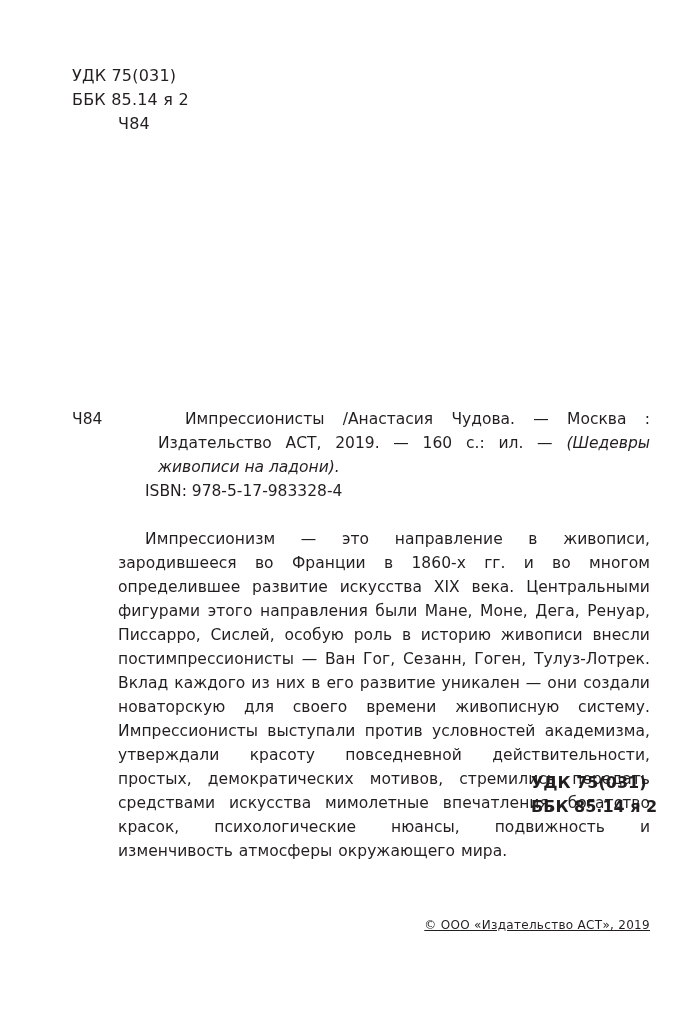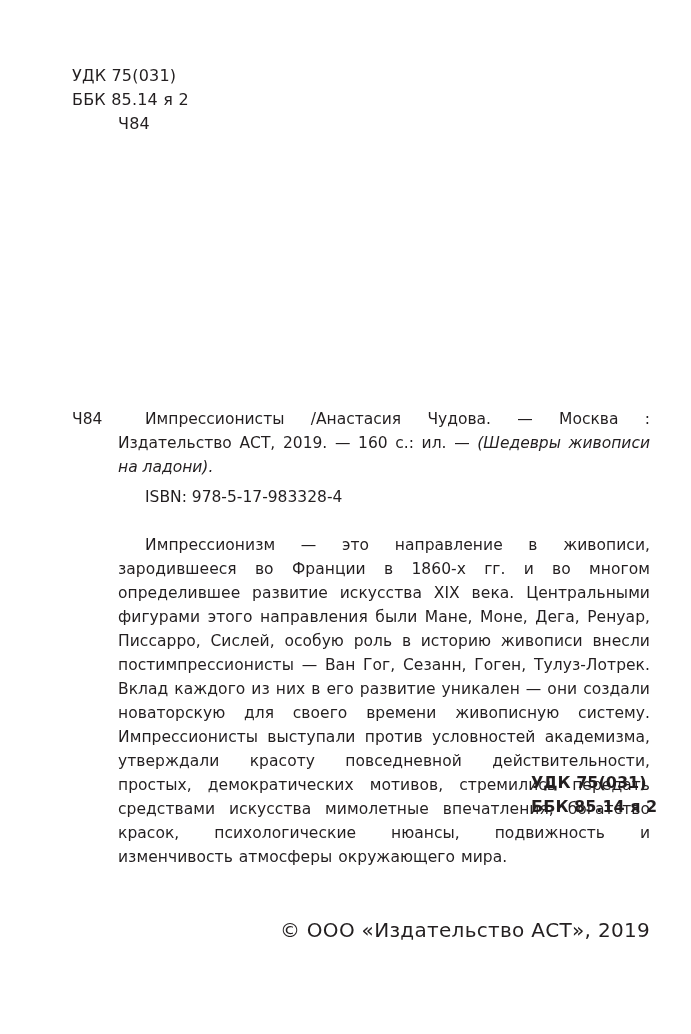--- a/index.html
+++ b/index.html
@@ -46,27 +46,27 @@
     }
     .author-heading {
       font-weight: bold;
       padding-left: 46px;
       font-size: 16px;
     }
     .title-line {
       text-indent: 27px;
       text-align: justify;
       text-align-last: left;
+      margin-left: 40px;
     }
     .series {
       font-style: italic;
     }
     .isbn {
       padding-left: 73px;
-      margin-top: 6px;
     }
     .annotation {
       margin-top: 24px;
       padding-left: 46px;
       text-align: justify;
       text-indent: 27px;
       letter-spacing: 0.05px;
       word-spacing: 1px;
     }
     .bottom-codes {
@@ -74,22 +74,23 @@
       left: 531px;
       top: 771px;
       line-height: 24px;
       font-weight: bold;
       font-size: 16px;
     }
     .copyright {
       position: absolute;
       right: 41px;
       top: 918px;
-      font-size: 20px;
+      font-size: 12px;
       letter-spacing: 0.3px;
+      text-decoration: underline;
     }
   </style>
 </head>
 <body>
 
 <div class="top-codes">
   <div>УДК 75(031)</div>
   <div>ББК 85.14 я 2</div>
   <div class="author-mark">Ч84</div>
 </div>

